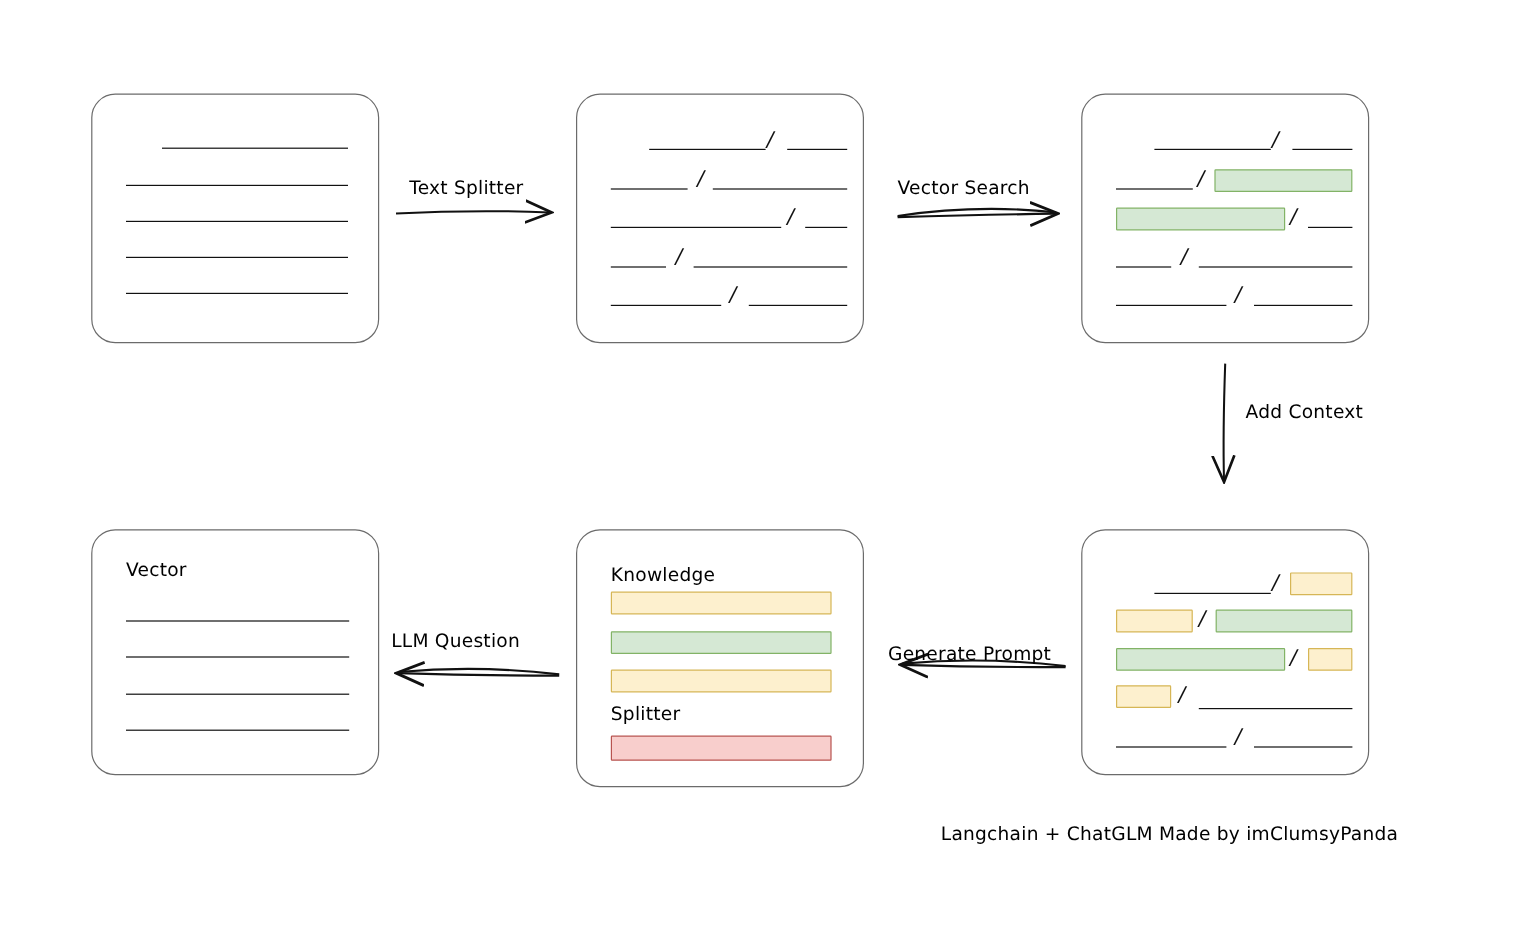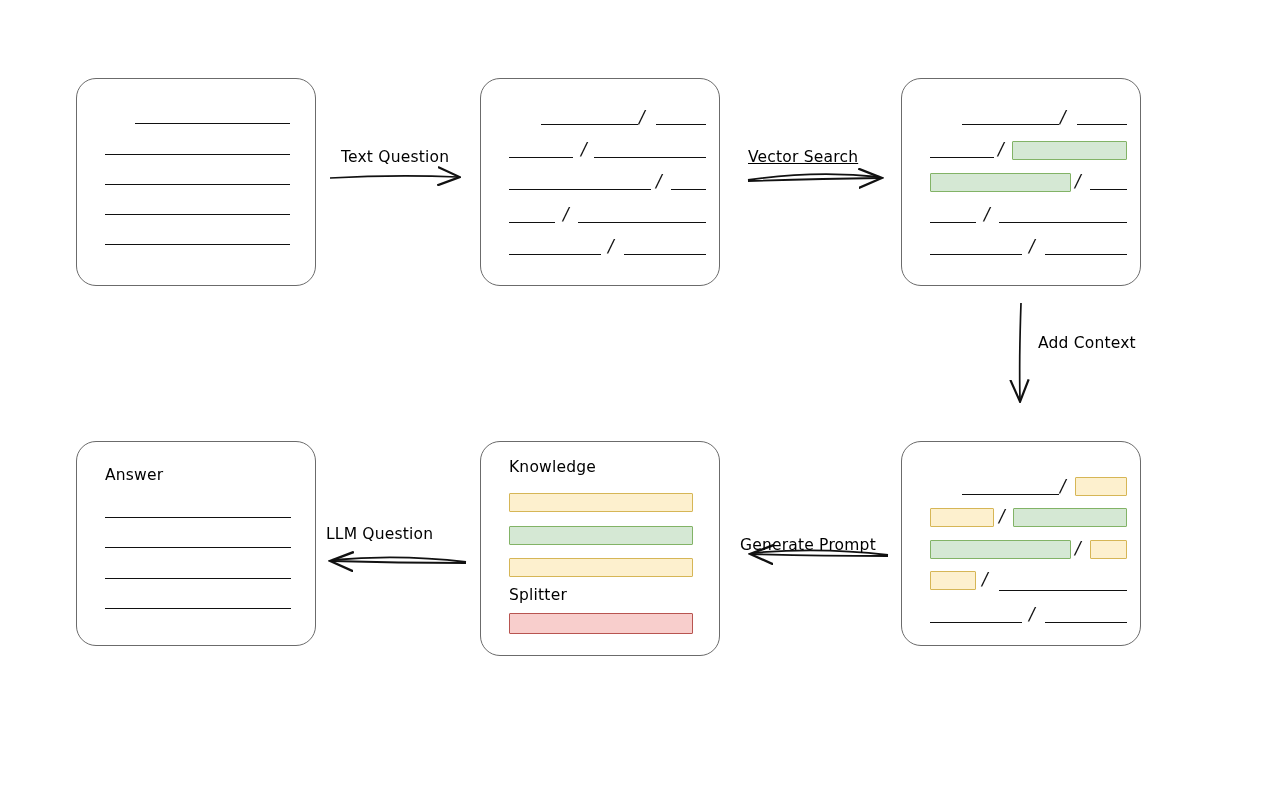--- a/index.html
+++ b/index.html
@@ -115,22 +115,22 @@
       <path d="M888,555 Q820,547 752,553" fill="none" stroke="#111" stroke-width="1.8"></path>
       <path d="M888,556 Q818,556 752,554" fill="none" stroke="#111" stroke-width="1.8" marker-end="url(#ohead-l)"></path>
     </g>
 
     <g>
       <path d="M466,562 Q400,554 332,560" fill="none" stroke="#111" stroke-width="1.8"></path>
       <path d="M466,563 Q398,563 332,561" fill="none" stroke="#111" stroke-width="1.8" marker-end="url(#ohead-l)"></path>
     </g>
   </svg>
 
-  <div class="edge-label" style="left:341px; top:148px;">Text Question</div>
-  <div class="edge-label" style="left:748px; top:148px;text-decoration:underline;">Vector Search</div>
+  <div class="edge-label" style="left:341px; top:148px;">Text Splitter</div>
+  <div class="edge-label" style="left:748px; top:148px;">Vector Search</div>
   <div class="edge-label" style="left:1038px; top:334px;">Add Context</div>
   <div class="edge-label" style="left:740px; top:536px;">Generate Prompt</div>
   <div class="edge-label" style="left:326px; top:525px;">LLM Question</div>
 
   <div class="doc-box" style="left:76px; top:78px; width:240px; height:208px;">
     <div class="rule" style="left:58px; top:44px; width:155px;"></div>
     <div class="rule" style="left:28px; top:75px; width:185px;"></div>
     <div class="rule" style="left:28px; top:105px; width:185px;"></div>
     <div class="rule" style="left:28px; top:135px; width:185px;"></div>
     <div class="rule" style="left:28px; top:165px; width:185px;"></div>
@@ -199,30 +199,31 @@
     <div class="chip yellow" style="left:28px; top:129px; width:46px; height:19px;"></div>
     <div class="slash" style="left:80px; top:129px;">/</div>
     <div class="rule" style="left:97px; top:148px; width:128px;"></div>
 
     <div class="rule" style="left:28px; top:180px; width:92px;"></div>
     <div class="slash" style="left:127px; top:164px;">/</div>
     <div class="rule" style="left:143px; top:180px; width:82px;"></div>
   </div>
 
   <div class="doc-box" style="left:480px; top:441px; width:240px; height:215px;">
-    <div class="box-label" style="left:28px; top:16px;">Knowledge</div>
+    <div class="box-label" style="left:28px; top:28px;">Knowledge</div>
     <div class="chip yellow" style="left:28px; top:51px; width:184px; height:19px;"></div>
     <div class="chip green" style="left:28px; top:84px; width:184px; height:19px;"></div>
     <div class="chip yellow" style="left:28px; top:116px; width:184px; height:19px;"></div>
     <div class="box-label" style="left:28px; top:144px;">Splitter</div>
     <div class="chip red" style="left:28px; top:171px; width:184px; height:21px;"></div>
   </div>
 
   <div class="doc-box" style="left:76px; top:441px; width:240px; height:205px;">
-    <div class="box-label" style="left:28px; top:24px;">Answer</div>
+    <div class="box-label" style="left:28px; top:24px;">Vector</div>
     <div class="rule" style="left:28px; top:75px; width:186px;"></div>
     <div class="rule" style="left:28px; top:105px; width:186px;"></div>
     <div class="rule" style="left:28px; top:136px; width:186px;"></div>
     <div class="rule" style="left:28px; top:166px; width:186px;"></div>
   </div>
 
+  <div class="footer-note" style="left:784px; top:686px;">Langchain + ChatGLM Made by imClumsyPanda</div>
 
 </div>
 
 </body></html>

